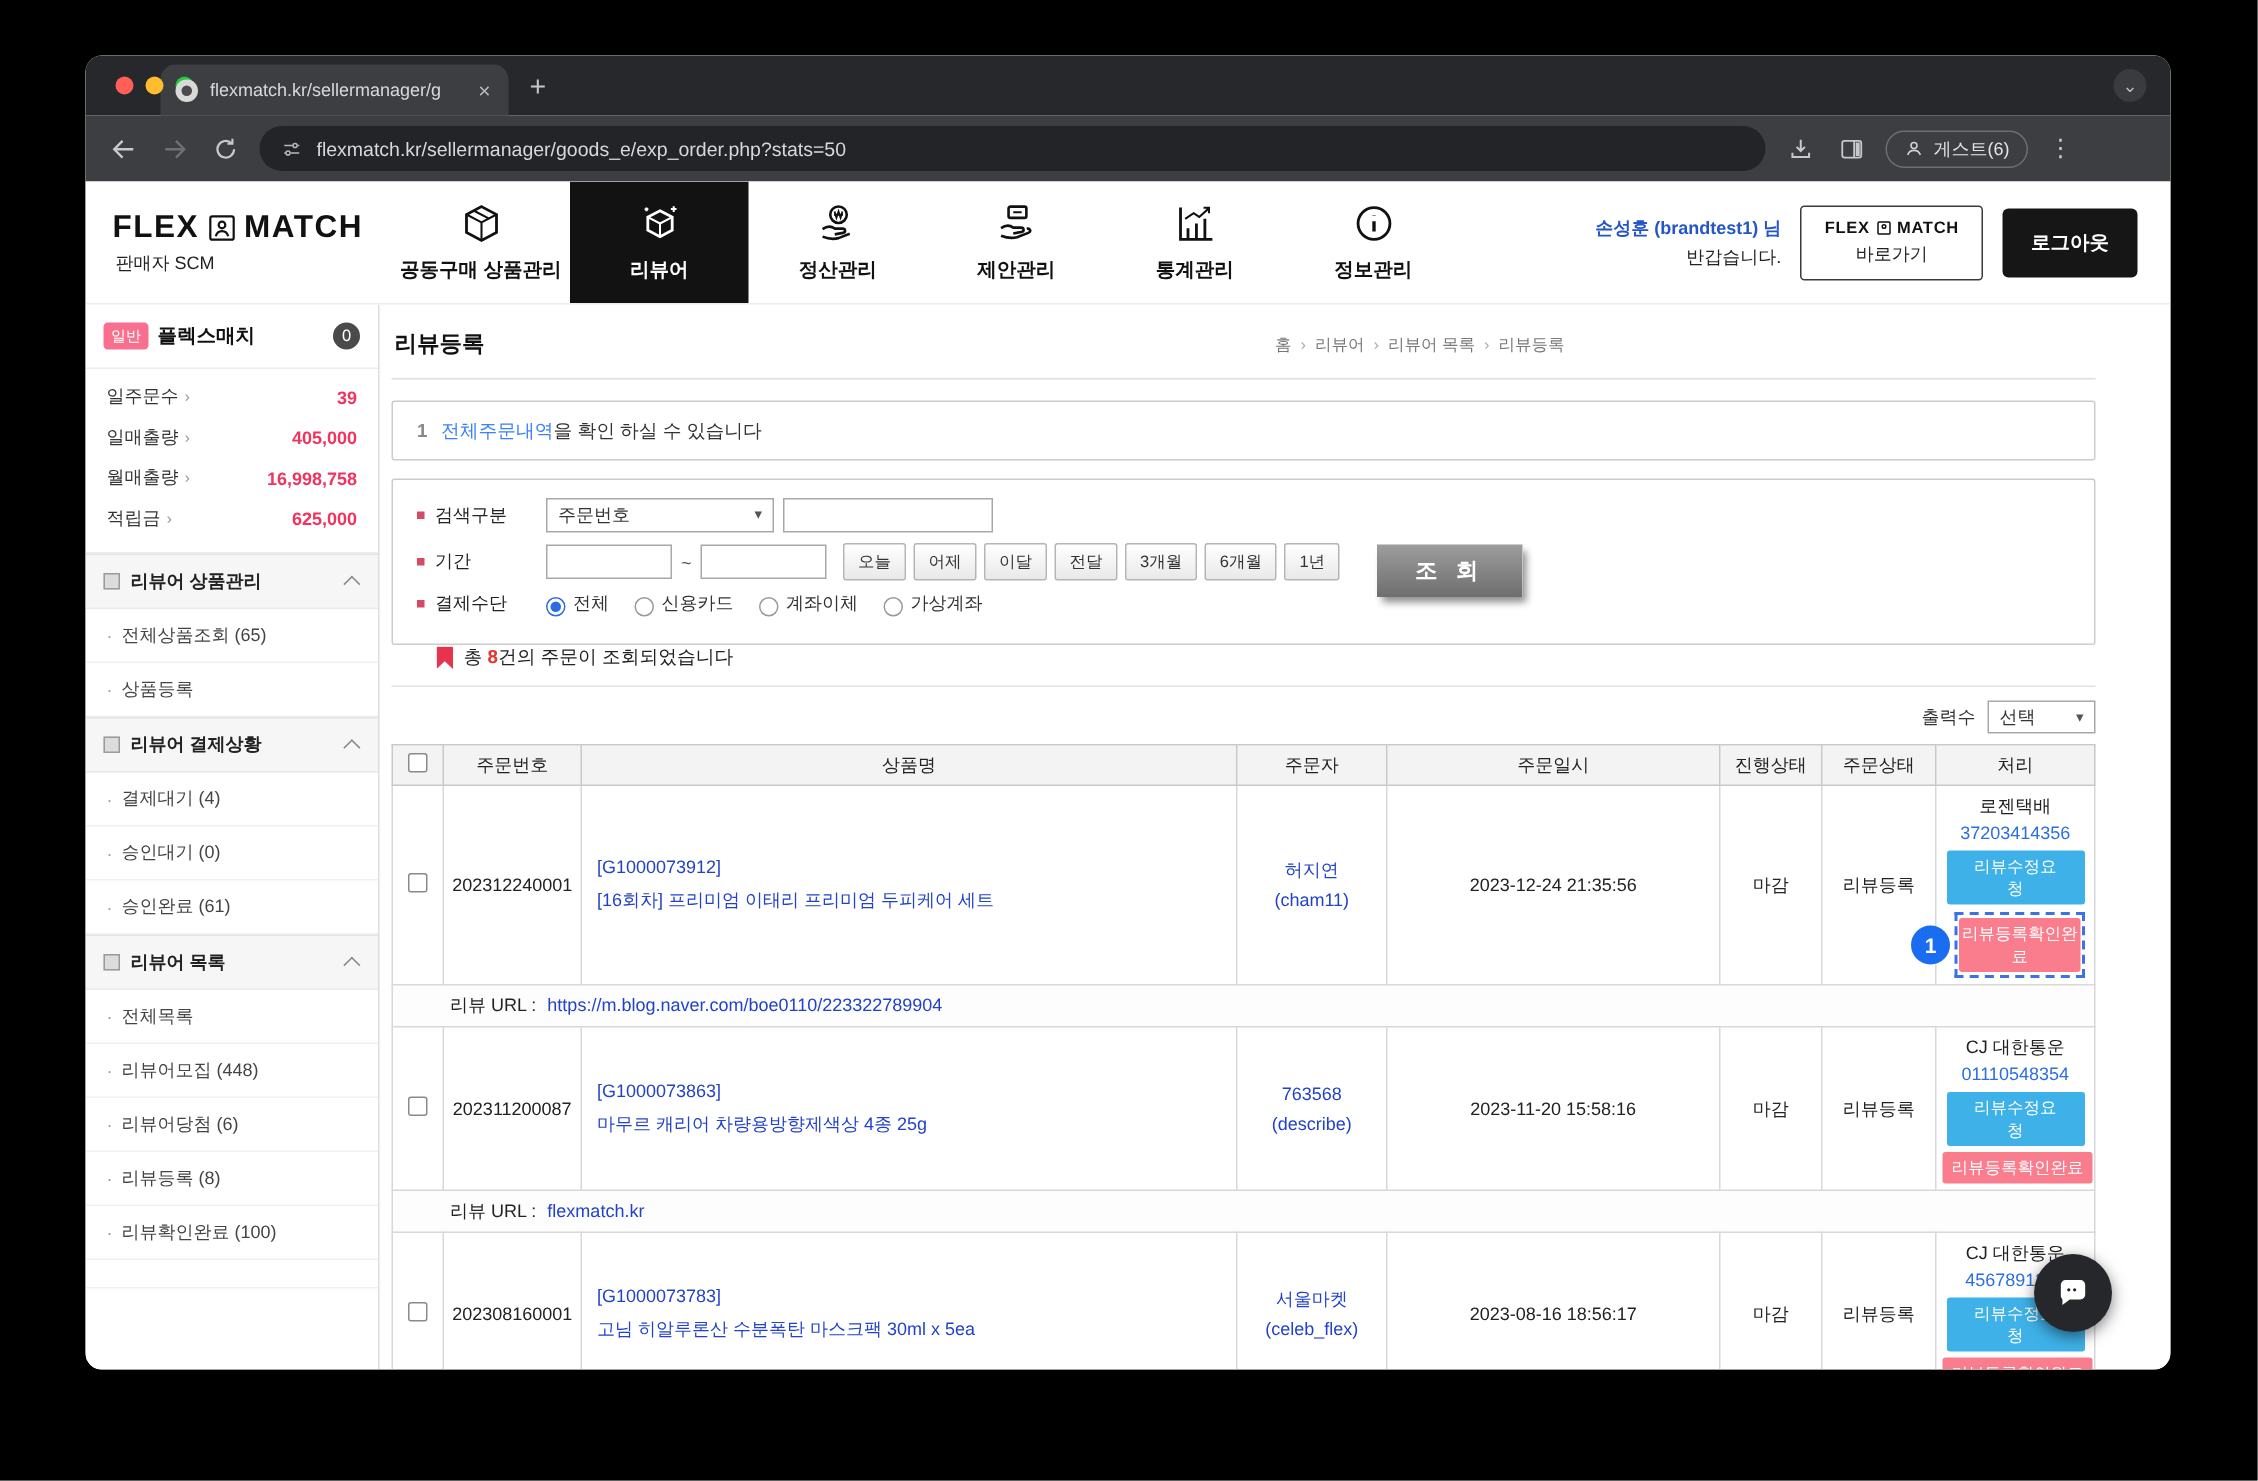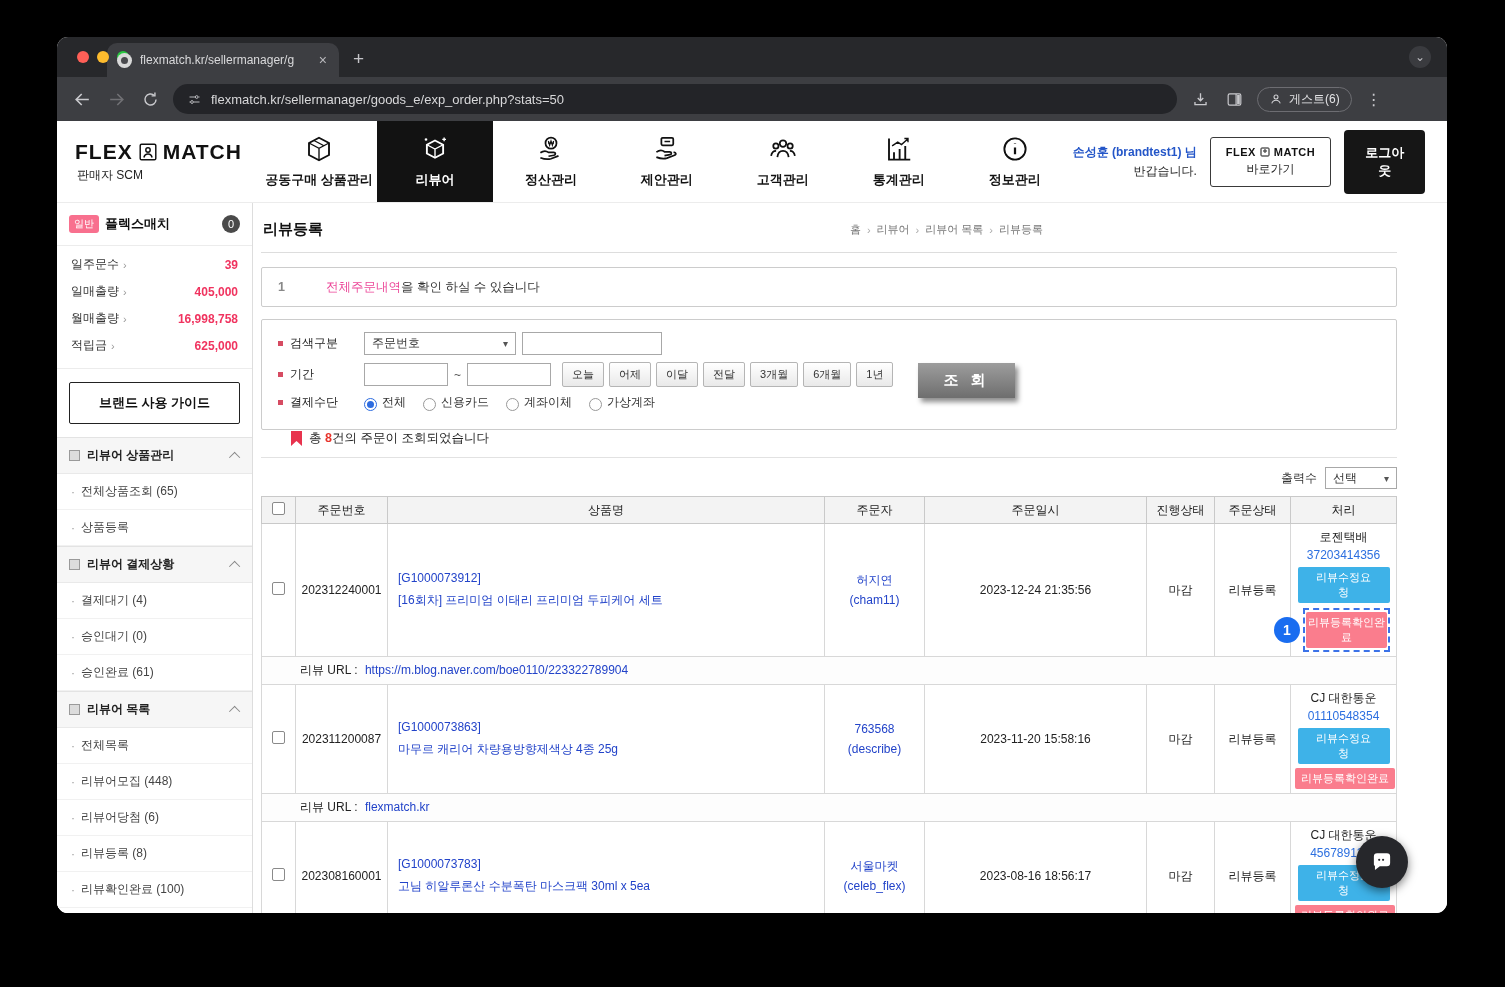--- a/index.html
+++ b/index.html
@@ -71,21 +71,21 @@
   .sb-dot{color:#999;}
 
   .main{flex:1;overflow:hidden;position:relative;padding:0 50px 0 8px;}
   .title-row{display:flex;align-items:center;justify-content:space-between;padding:17px 2px 13px;border-bottom:1px solid #ddd;}
   .page-title{font-size:15px;font-weight:bold;color:#111;}
   .breadcrumb{font-size:11px;color:#777;display:flex;align-items:center;gap:6px;margin-right:352px;white-space:nowrap;}
   .crumb-sep{color:#aaa;}
 
   .notice-box{margin-top:14px;border:1px solid #ccc;border-radius:2px;height:40px;display:flex;align-items:center;gap:9px;padding:0 16px;font-size:12.5px;color:#333;}
   .notice-num{color:#888;font-weight:bold;}
-  .notice-red{color:#ec4899;margin-left:32px;}
+  .notice-red{color:#3b82f6;}
 
   .search-box{margin-top:12px;border:1px solid #ccc;border-radius:2px;padding:12px 16px 11px;position:relative;min-height:92px;}
   .s-row{display:flex;align-items:center;margin-bottom:7px;font-size:12px;color:#333;}
   .s-row:last-child{margin-bottom:0;}
   .s-label{display:inline-flex;align-items:center;gap:7px;width:86px;flex:none;color:#222;}
   .bullet{width:5px;height:5px;background:#d64b62;flex:none;}
   .select{display:inline-flex;align-items:center;justify-content:space-between;border:1px solid #a8a8a8;background:#fff;height:23px;padding:0 7px;font-size:12px;color:#333;cursor:pointer;}
   .select .chev{color:#555;font-size:10px;margin-left:10px;}
   .sel-type{width:152px;}
   .text-input{border:1px solid #a8a8a8;height:23px;font-size:12px;padding:0 6px;font-family:inherit;}
@@ -242,29 +242,20 @@
         <div class="nav-item">
           <svg viewBox="0 0 24 24" fill="none" stroke="currentColor" stroke-width="1.4">
               <rect x="7.5" y="3" width="9.5" height="6" rx="1"></rect>
               <path d="M10 6h4.5" stroke-width="1.1"></path>
               <path d="M3.5 14.5c2.5-1.8 4.5-1.8 6.5-.3h4.2c1.6 0 1.8 2 .2 2.3l-4.4.8"></path>
               <path d="M3.5 18.5c3 1.2 6 1.5 8.5.8l6-2.3c1.8-.7 1-2.7-.8-2.2"></path>
             </svg>
           <span>제안관리</span>
         </div>
         <div class="nav-item">
-          <svg viewBox="0 0 24 24" fill="none" stroke="currentColor" stroke-width="1.4">
-              <circle cx="6.3" cy="9.6" r="2.1"></circle>
-              <circle cx="17.7" cy="9.6" r="2.1"></circle>
-              <circle cx="12" cy="7.6" r="2.6"></circle>
-              <path d="M2.5 17.5c.4-2.6 2-4 4-4M21.5 17.5c-.4-2.6-2-4-4-4M7.5 18.5c.4-3.4 2.2-5 4.5-5s4.1 1.6 4.5 5"></path>
-            </svg>
-          <span>고객관리</span>
-        </div>
-        <div class="nav-item">
           <svg viewBox="0 0 24 24" fill="none" stroke="currentColor" stroke-width="1.5">
               <path d="M4 3.5V20.5H21"></path>
               <path d="M8 20v-5.5M12.5 20v-8M17 20V9.5"></path>
               <path d="M6.5 9.5 11 6.5l3 2 4.8-4.3M16.3 3.6h2.9v2.9" stroke-width="1.1"></path>
             </svg>
           <span>통계관리</span>
         </div>
         <div class="nav-item">
           <svg viewBox="0 0 24 24" fill="none" stroke="currentColor" stroke-width="1.5">
               <circle cx="12" cy="12" r="8.5"></circle>
@@ -319,21 +310,20 @@
               <span class="stat-label">월매출량</span>
               <span class="stat-chev">›</span>
               <span class="stat-value">16,998,758</span>
             </div>
             <div class="stat">
               <span class="stat-label">적립금</span>
               <span class="stat-chev">›</span>
               <span class="stat-value">625,000</span>
             </div>
           </div>
-          <button class="guide-btn">브랜드 사용 가이드</button>
 
           <div class="sb-sec-head">
             <span class="sec-ic"></span>
             <span>리뷰어 상품관리</span>
             <span class="caret-up"></span>
           </div>
           <div class="sb-item">
               <span class="sb-dot">·</span>
               <span>전체상품조회 (65)</span>
             </div>

